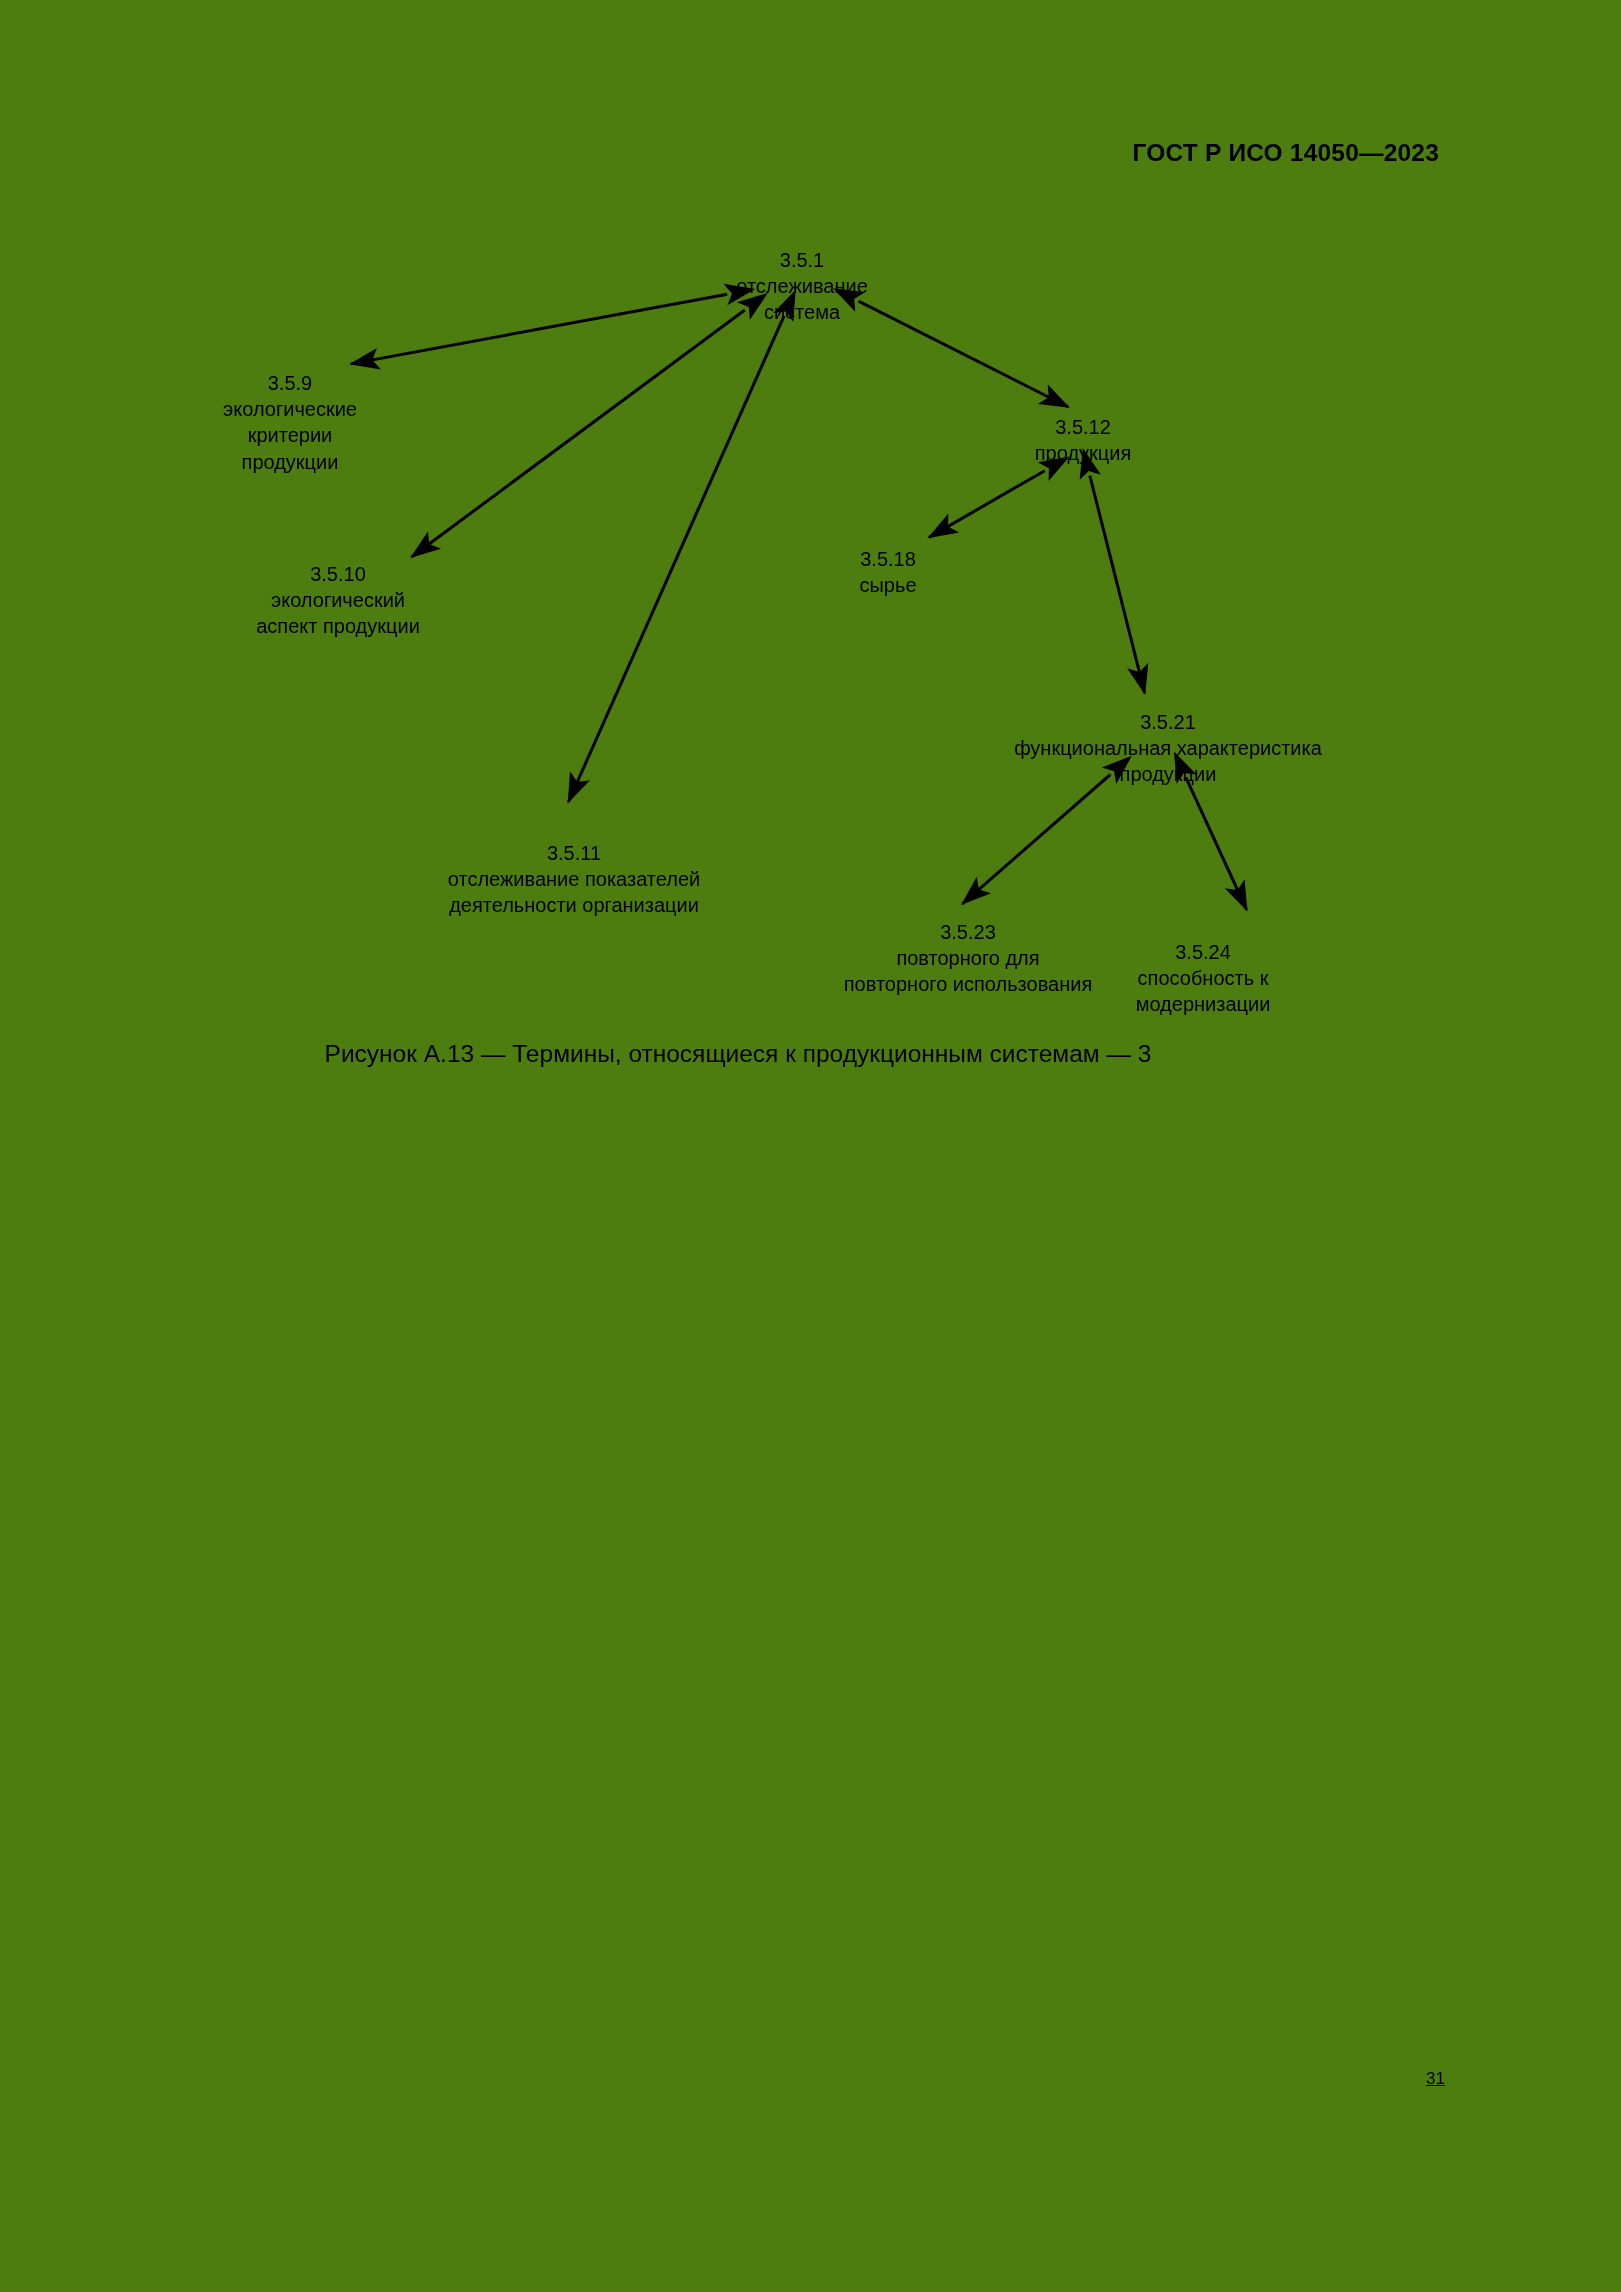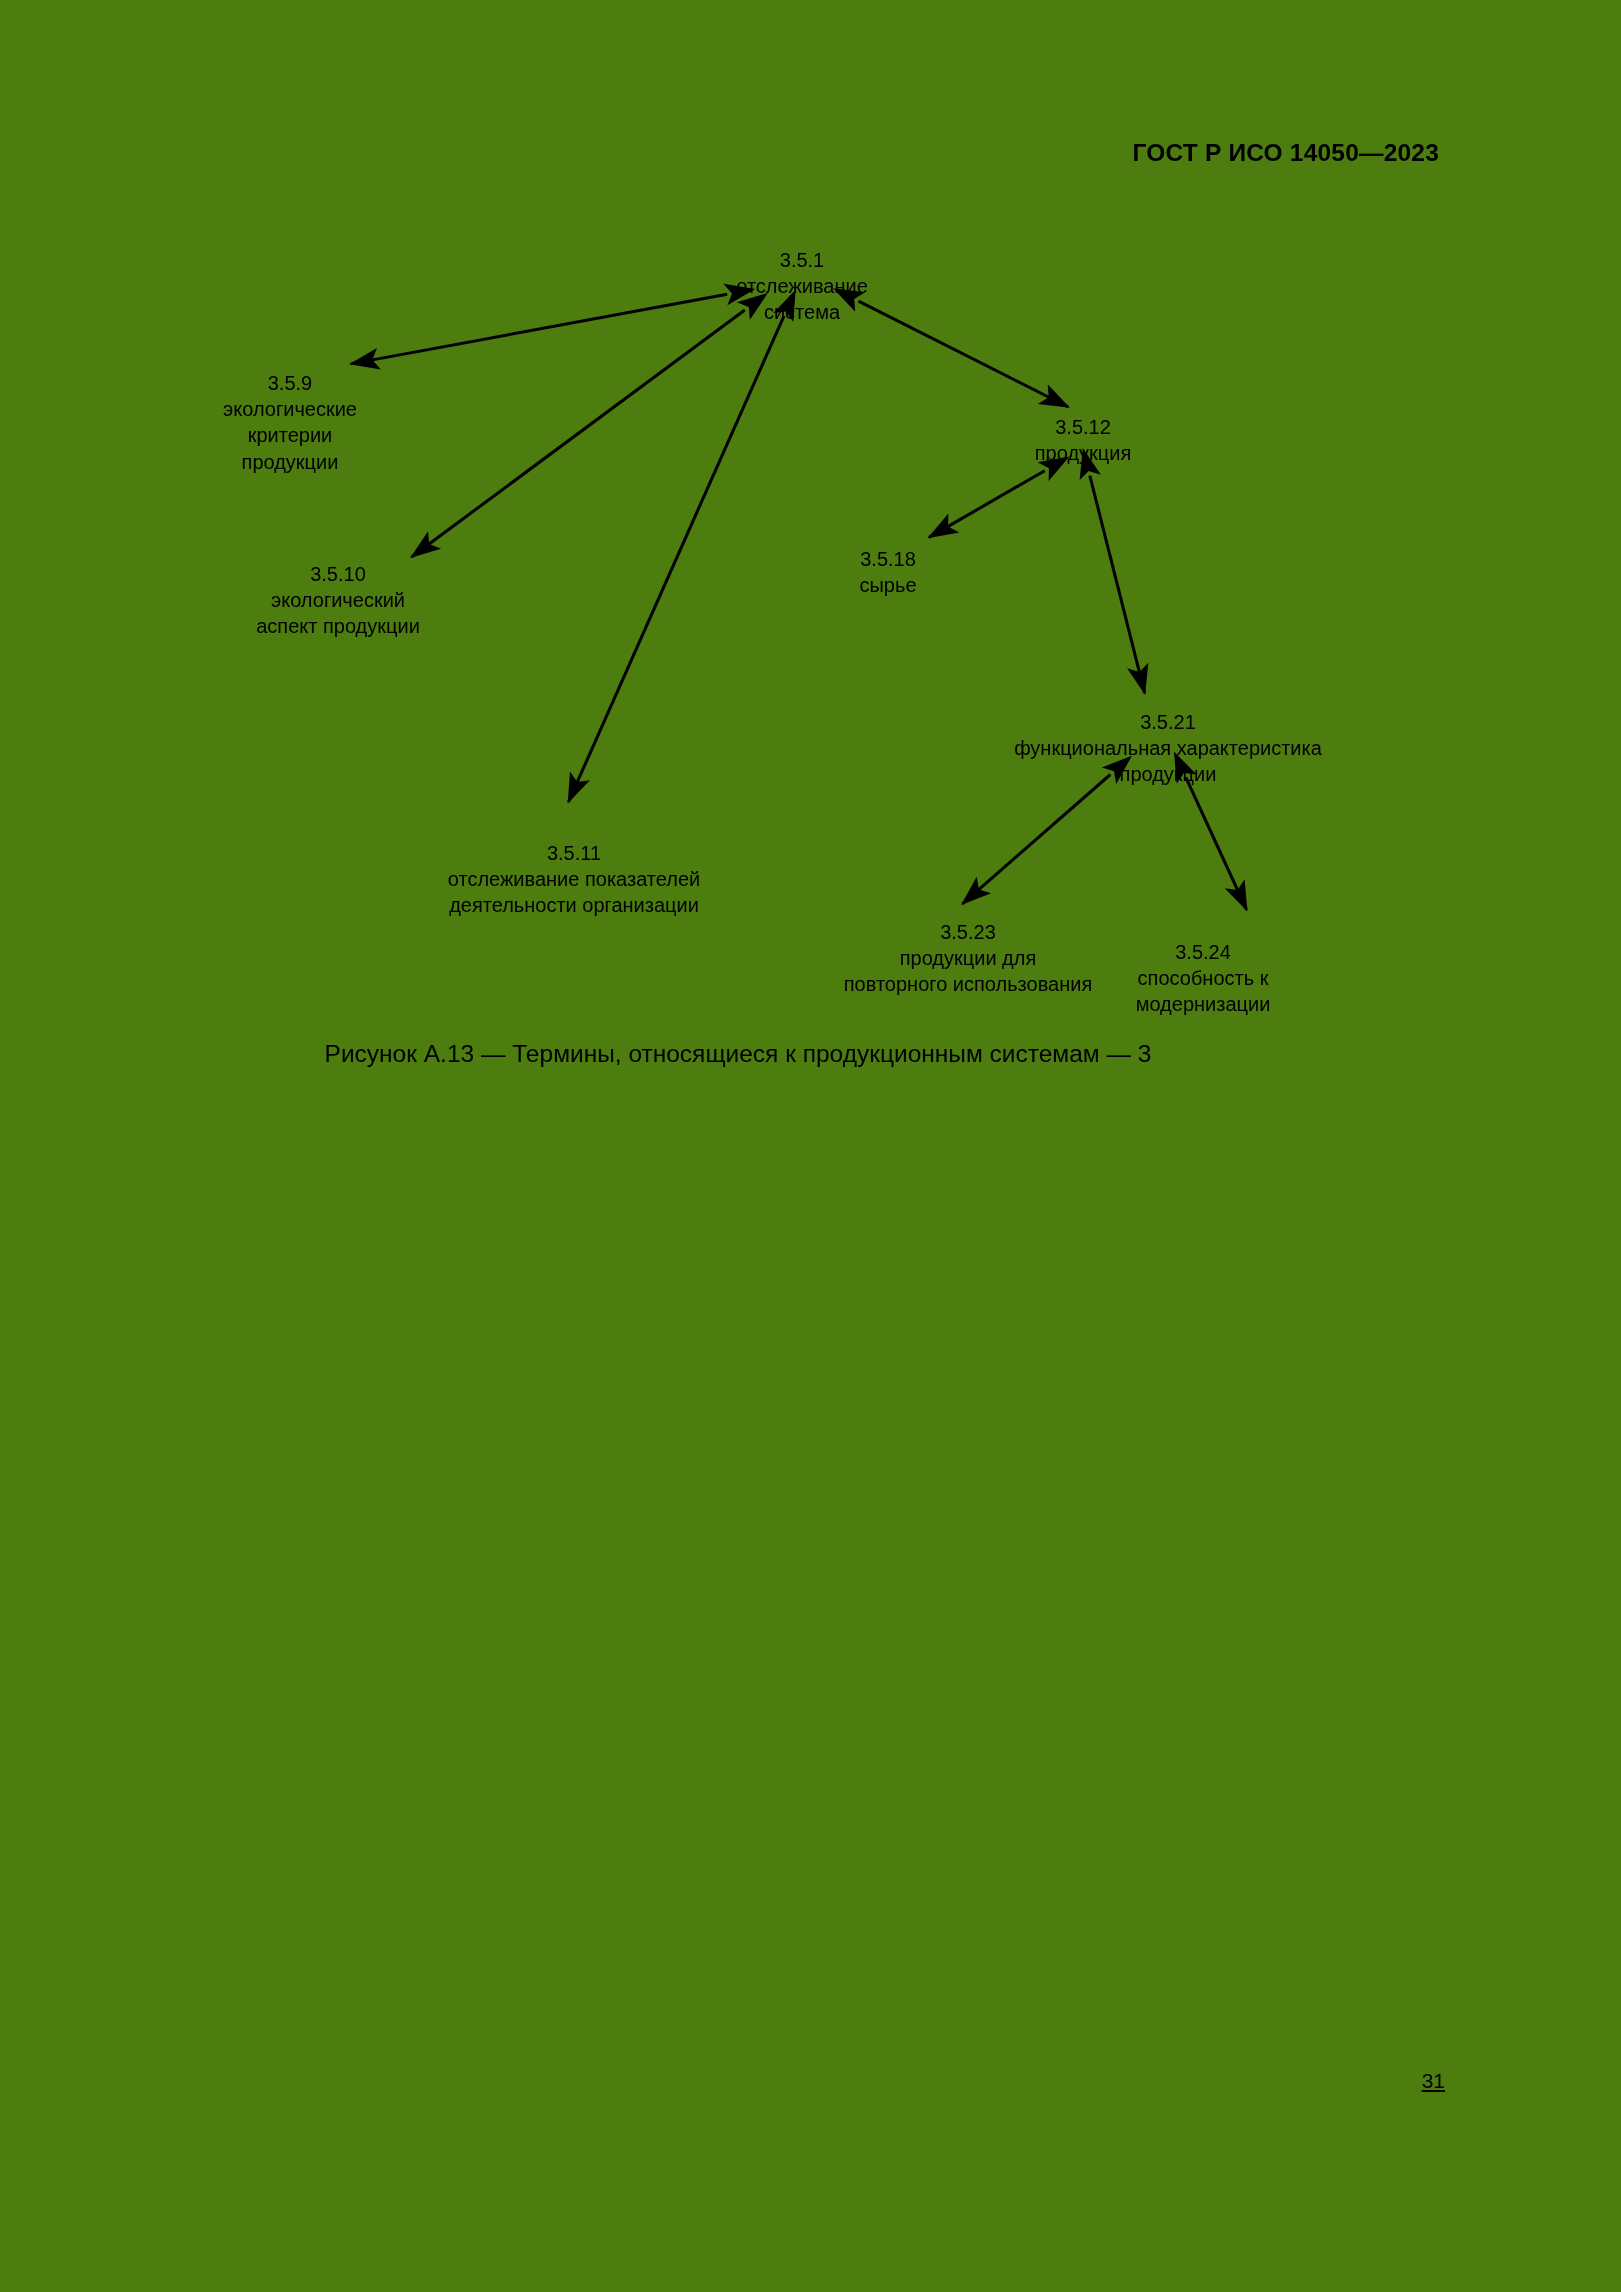--- a/index.html
+++ b/index.html
@@ -67,21 +67,21 @@
     width: 1476px;
     text-align: center;
     font-size: 24.5px;
     line-height: 1.2;
   }
   
   .page-number {
     position: absolute;
     top: 2070px;
     right: 176px;
-    font-size: 21px;
+    font-size: 17px;
     line-height: 1;
     text-decoration: underline;
   }
 </style>
 </head>
 <body>
 
 <div class="page">
 
   <div class="doc-header">ГОСТ Р ИСО 14050—2023</div>
@@ -139,21 +139,21 @@
           <span class="code">3.5.18</span>
           <span class="term-line">сырье</span>
         </div>
         <div class="node" style="left: 1168px; top: 709px;">
           <span class="code">3.5.21</span>
           <span class="term-line">функциональная характеристика</span>
           <span class="term-line">продукции</span>
         </div>
         <div class="node" style="left: 936px; top: 919px; margin-left: 32px;">
           <span class="code">3.5.23</span>
-          <span class="term-line">продукции для</span>
+          <span class="term-line">повторного для</span>
           <span class="term-line">повторного использования</span>
         </div>
         <div class="node" style="left: 1203px; top: 939px;">
           <span class="code">3.5.24</span>
           <span class="term-line">способность к</span>
           <span class="term-line">модернизации</span>
         </div>
       </div>
 
     <div class="figure-caption">Рисунок А.13 — Термины, относящиеся к продукционным системам — 3</div>

